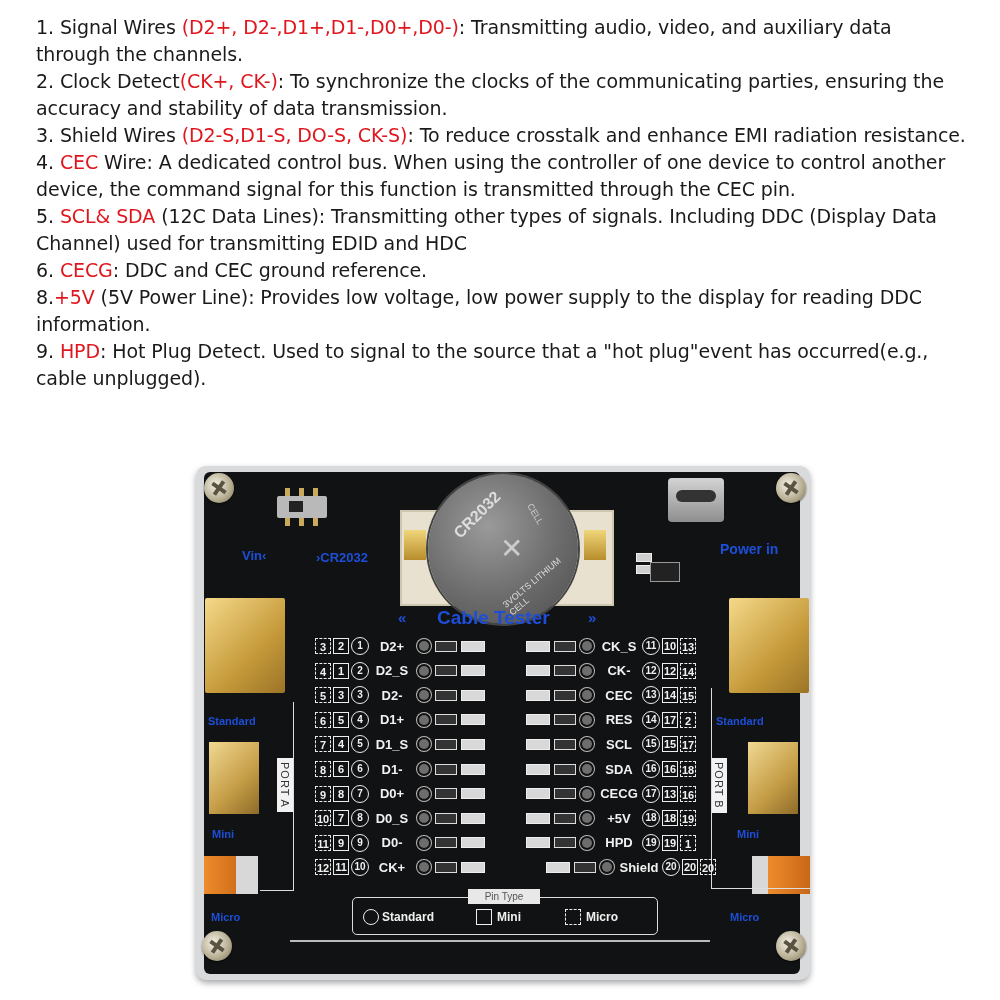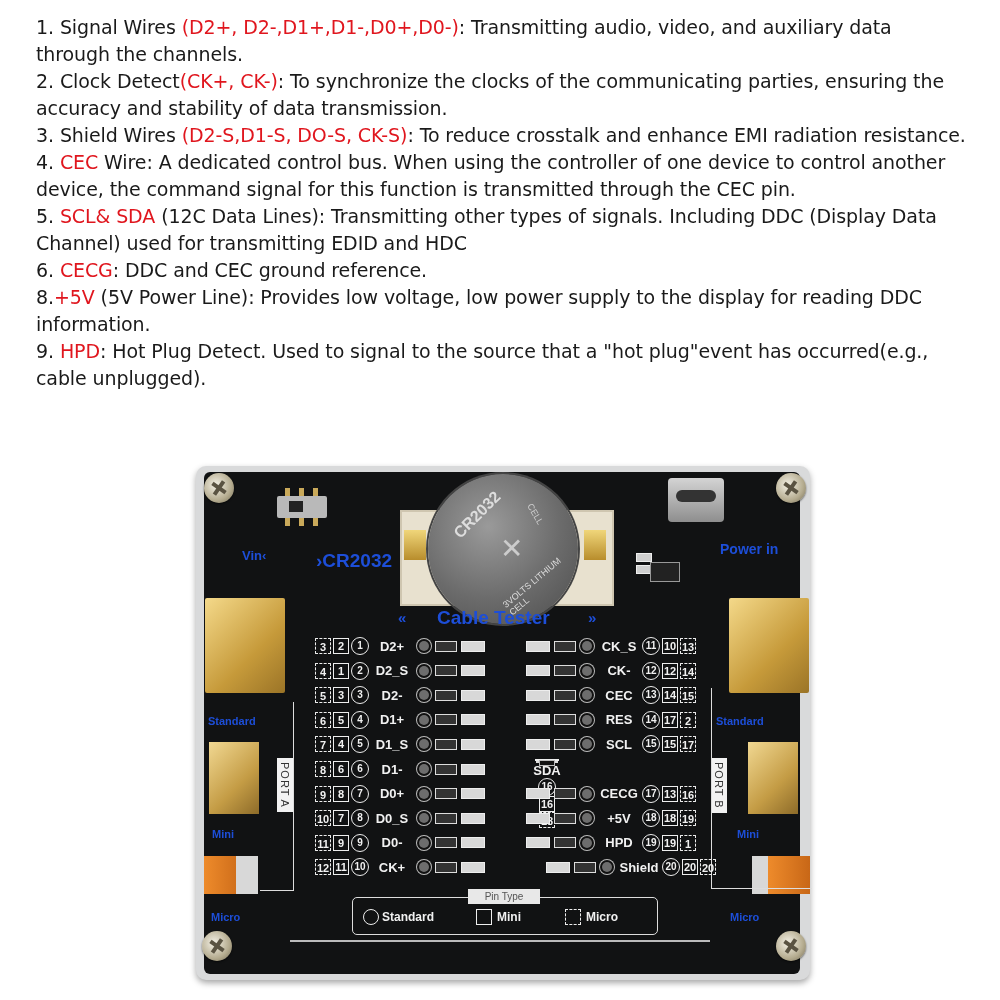--- a/index.html
+++ b/index.html
@@ -78,21 +78,21 @@
   <div class="pin" style="left:8px;top:0"></div>
     <div class="pin" style="left:22px;top:0"></div>
     <div class="pin" style="left:36px;top:0"></div>
   <div class="body"></div>
     <div class="knob"></div>
   <div class="pin" style="left:8px;top:30px"></div>
     <div class="pin" style="left:22px;top:30px"></div>
     <div class="pin" style="left:36px;top:30px"></div>
 </div>
 <div class="silk" style="left:242px;top:548px;font-size:13px;"><span>Vin</span>‹</div>
-<div class="silk" style="left:316px;top:550px;font-size:19px;">›<span>CR2032</span></div>
+<div class="silk" style="left:316px;top:550px;font-size:13px;">›<span>CR2032</span></div>
 
 <div class="battery-holder"></div>
 <div class="clip" style="left:404px;top:530px;"></div>
 <div class="clip" style="left:584px;top:530px;"></div>
 <div class="battery">
   <div class="b1">CR2032</div>
   <div class="b2">CELL</div>
   <div class="b3">3VOLTS LITHIUM CELL</div>
   <div class="x">✕</div>
 </div>
@@ -258,21 +258,21 @@
     </div>
     <div class="pins pin-row" style="left: 524px; top: 734.4px;">
       <span class="res2"></span>
       <span class="res"></span>
       <span class="led"></span>
       <span class="name">SCL</span>
       <span class="std">15</span>
       <span class="mini">15</span>
       <span class="micro">17</span>
     </div>
-    <div class="pins pin-row" style="left: 524px; top: 759px; flex-direction: column;">
+    <div class="pins pin-row" style="left: 524px; top: 759px;">
       <span class="res2"></span>
       <span class="res"></span>
       <span class="led"></span>
       <span class="name">SDA</span>
       <span class="std">16</span>
       <span class="mini">16</span>
       <span class="micro">18</span>
     </div>
     <div class="pins pin-row" style="left: 524px; top: 783.6px;">
       <span class="res2"></span>

